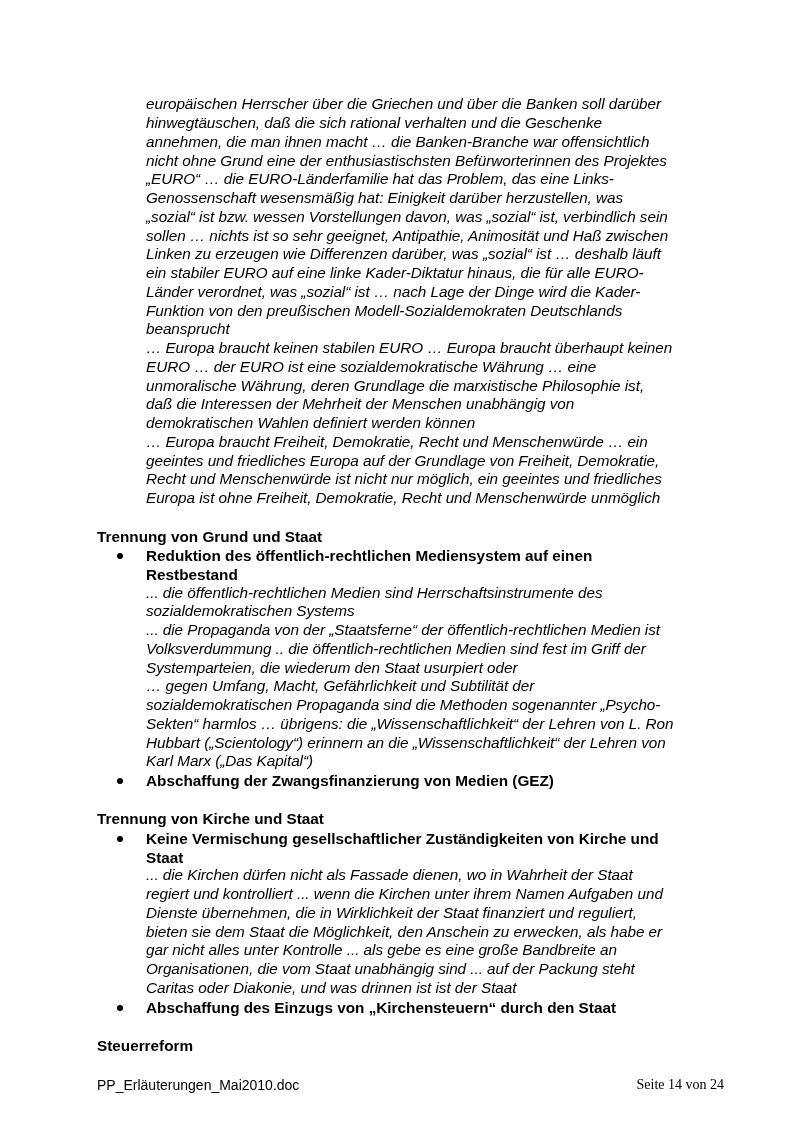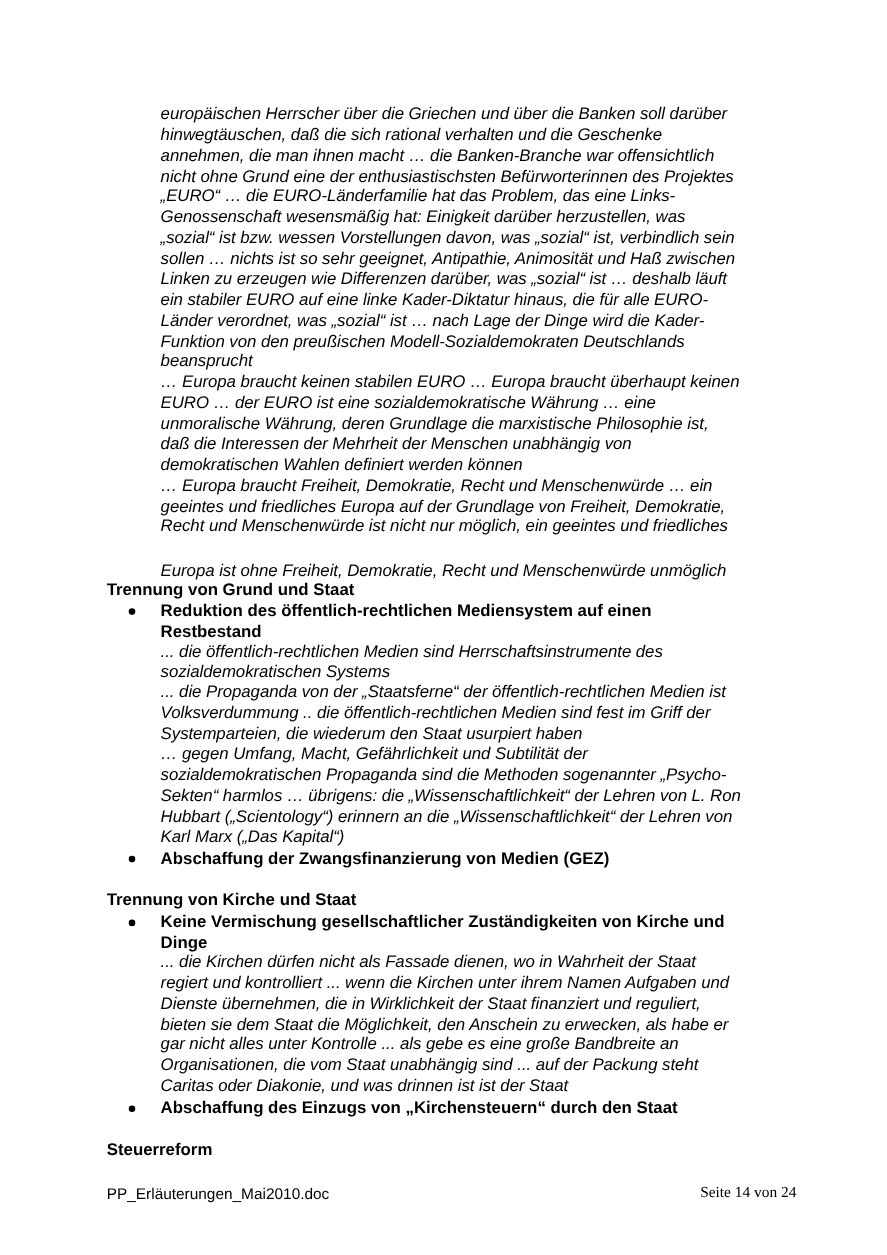--- a/index.html
+++ b/index.html
@@ -34,60 +34,60 @@
     <div class="it" style="top:302px">Funktion von den preußischen Modell-Sozialdemokraten Deutschlands</div>
     <div class="it" style="top:320px">beansprucht</div>
     <div class="it" style="top:339px">… Europa braucht keinen stabilen EURO … Europa braucht überhaupt keinen</div>
     <div class="it" style="top:358px">EURO … der EURO ist eine sozialdemokratische Währung … eine</div>
     <div class="it" style="top:377px">unmoralische Währung, deren Grundlage die marxistische Philosophie ist,</div>
     <div class="it" style="top:395px">daß die Interessen der Mehrheit der Menschen unabhängig von</div>
     <div class="it" style="top:414px">demokratischen Wahlen definiert werden können</div>
     <div class="it" style="top:433px">… Europa braucht Freiheit, Demokratie, Recht und Menschenwürde … ein</div>
     <div class="it" style="top:452px">geeintes und friedliches Europa auf der Grundlage von Freiheit, Demokratie,</div>
     <div class="it" style="top:470px">Recht und Menschenwürde ist nicht nur möglich, ein geeintes und friedliches</div>
-    <div class="it" style="top:511px">Europa ist ohne Freiheit, Demokratie, Recht und Menschenwürde unmöglich</div>
+    <div class="it" style="top:489px">Europa ist ohne Freiheit, Demokratie, Recht und Menschenwürde unmöglich</div>
   </div>
 
   <div>
     <div class="heading" style="top:527px">Trennung von Grund und Staat</div>
 
     <div class="bullet-item" style="top:546px">
       <span class="dot"></span>
       <span class="bt">Reduktion des öffentlich-rechtlichen Mediensystem auf einen</span>
     </div>
     <div class="bullet-item" style="top:565px">
       <span class="bt">Restbestand</span>
     </div>
 
     <div class="it" style="top:584px">... die öffentlich-rechtlichen Medien sind Herrschaftsinstrumente des</div>
     <div class="it" style="top:602px">sozialdemokratischen Systems</div>
     <div class="it" style="top:621px">... die Propaganda von der „Staatsferne“ der öffentlich-rechtlichen Medien ist</div>
     <div class="it" style="top:640px">Volksverdummung .. die öffentlich-rechtlichen Medien sind fest im Griff der</div>
-    <div class="it" style="top:659px">Systemparteien, die wiederum den Staat usurpiert haben</div>
+    <div class="it" style="top:659px">Systemparteien, die wiederum den Staat usurpiert oder</div>
     <div class="it" style="top:677px">… gegen Umfang, Macht, Gefährlichkeit und Subtilität der</div>
     <div class="it" style="top:696px">sozialdemokratischen Propaganda sind die Methoden sogenannter „Psycho-</div>
     <div class="it" style="top:715px">Sekten“ harmlos … übrigens: die „Wissenschaftlichkeit“ der Lehren von L. Ron</div>
     <div class="it" style="top:734px">Hubbart  („Scientology“) erinnern an die „Wissenschaftlichkeit“ der Lehren von</div>
     <div class="it" style="top:752px">Karl Marx („Das Kapital“)</div>
 
     <div class="bullet-item" style="top:771px">
       <span class="dot"></span>
       <span class="bt">Abschaffung der Zwangsfinanzierung von Medien (GEZ)</span>
     </div>
   </div>
 
   <div>
     <div class="heading" style="top:809px">Trennung von Kirche und Staat</div>
 
     <div class="bullet-item" style="top:829px">
       <span class="dot"></span>
       <span class="bt">Keine Vermischung gesellschaftlicher Zuständigkeiten von Kirche und</span>
     </div>
     <div class="bullet-item" style="top:848px">
-      <span class="bt">Dinge</span>
+      <span class="bt">Staat</span>
     </div>
 
     <div class="it" style="top:866px">... die Kirchen dürfen nicht als Fassade dienen, wo in Wahrheit der Staat</div>
     <div class="it" style="top:885px">regiert und kontrolliert ... wenn die Kirchen unter ihrem Namen Aufgaben und</div>
     <div class="it" style="top:904px">Dienste übernehmen, die in Wirklichkeit der Staat finanziert und reguliert,</div>
     <div class="it" style="top:923px">bieten sie dem Staat die Möglichkeit, den Anschein zu erwecken, als habe er</div>
     <div class="it" style="top:941px">gar nicht alles unter Kontrolle ... als gebe es eine große Bandbreite an</div>
     <div class="it" style="top:960px">Organisationen, die vom Staat unabhängig sind ... auf der Packung steht</div>
     <div class="it" style="top:979px">Caritas oder Diakonie, und was drinnen ist ist der Staat</div>
 

